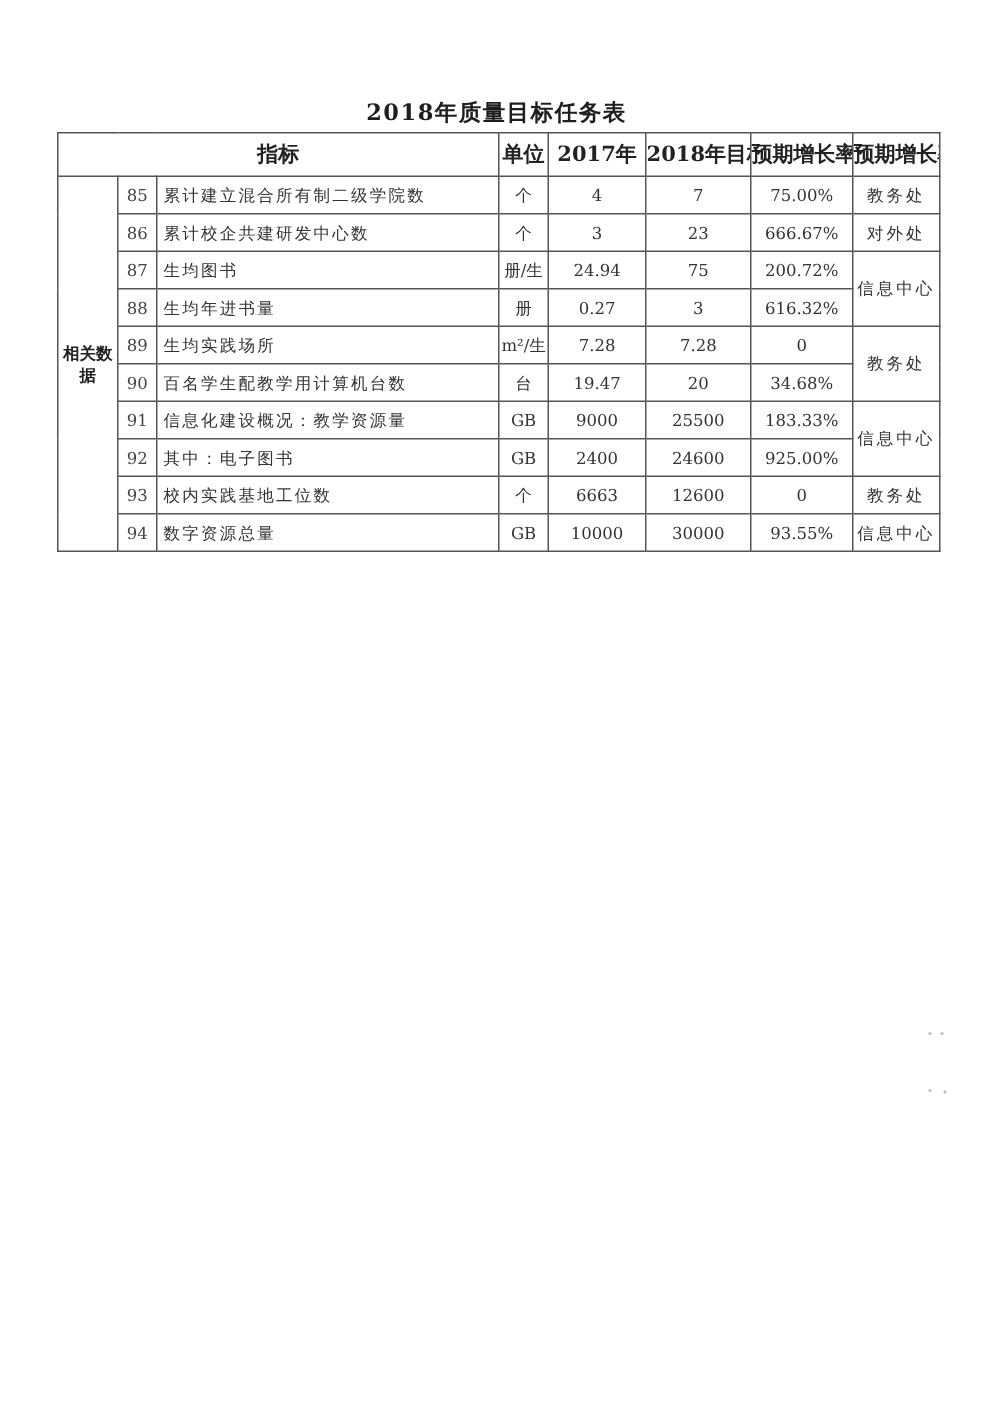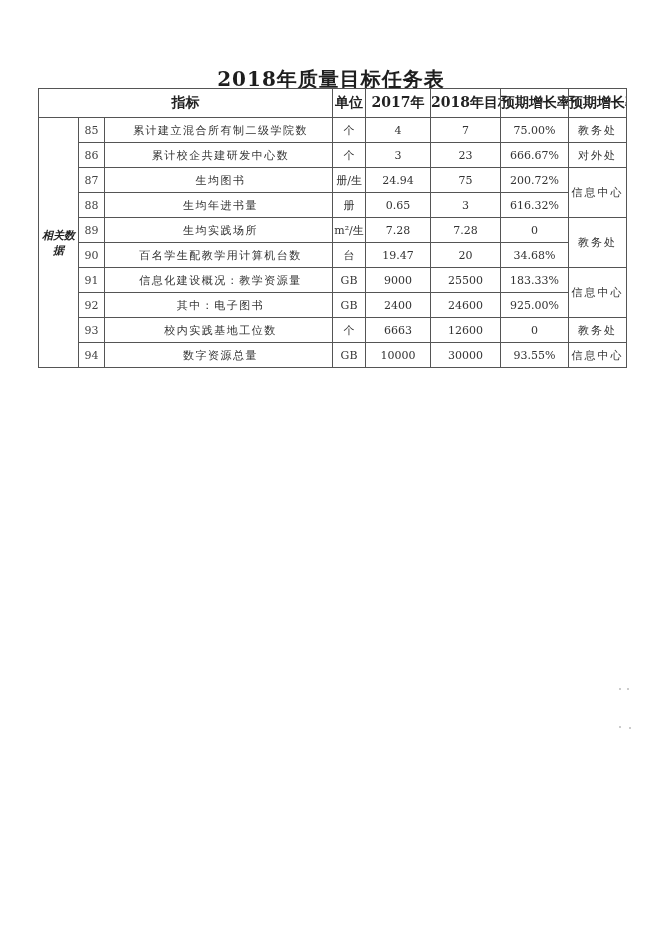--- a/index.html
+++ b/index.html
@@ -2,35 +2,35 @@
 <html><head>
 <meta charset="utf-8">
 <style>
   html, body { margin: 0; padding: 0; }
   body {
     width: 662px; height: 936px; background: #ffffff; position: relative; overflow: hidden;
     font-family: "DejaVu Serif", "Liberation Serif", serif; color: #2a2a2a;
   }
   .title {
     position: absolute; left: 0; top: 66px; width: 662px; text-align: center;
-    font-size: 20px; font-weight: bold; color: #1e1e1e; letter-spacing: 1px;
+    font-size: 15px; font-weight: bold; color: #1e1e1e; letter-spacing: 1px;
   }
   table {
     position: absolute; left: 38px; top: 88px; width: 588px;
     border-collapse: collapse; table-layout: fixed;
     border: 1.5px solid #333;
   }
   td, th {
     border: 1px solid #555; padding: 0; height: 24px; font-size: 11px;
     text-align: center; vertical-align: middle; color: #333; font-weight: normal;
     overflow: hidden; white-space: nowrap;
   }
   th { height: 28px; font-weight: bold; font-size: 14px; color: #222; }
-  td.ind { text-align: center; padding-left: 4px; letter-spacing: 1.5px; }
-  td.grp { font-weight: bold; font-size: 11px; line-height: 15px; color: #222; white-space: normal; font-style: italic; }
+  td.ind { text-align: left; padding-left: 4px; letter-spacing: 1.5px; }
+  td.grp { font-weight: bold; font-size: 11px; line-height: 15px; color: #222; white-space: normal; }
   td.num { color: #444; }
   .dept { letter-spacing: 2px; }
   .speck { position: absolute; width: 2px; height: 2px; background: #bbb; border-radius: 1px; }
 </style>
 </head>
 <body>
 
 <div class="title">2018年质量目标任务表</div>
 
 <table>
@@ -79,21 +79,21 @@
     <td>册/生</td>
     <td>24.94</td>
     <td>75</td>
     <td>200.72%</td>
     <td rowspan="2" class="dept">信息中心</td>
   </tr>
   <tr>
     <td class="num">88</td>
     <td class="ind">生均年进书量</td>
     <td>册</td>
-    <td>0.65</td>
+    <td>0.27</td>
     <td>3</td>
     <td>616.32%</td>
   </tr>
   <tr>
     <td class="num">89</td>
     <td class="ind">生均实践场所</td>
     <td>m²/生</td>
     <td>7.28</td>
     <td>7.28</td>
     <td>0</td>

